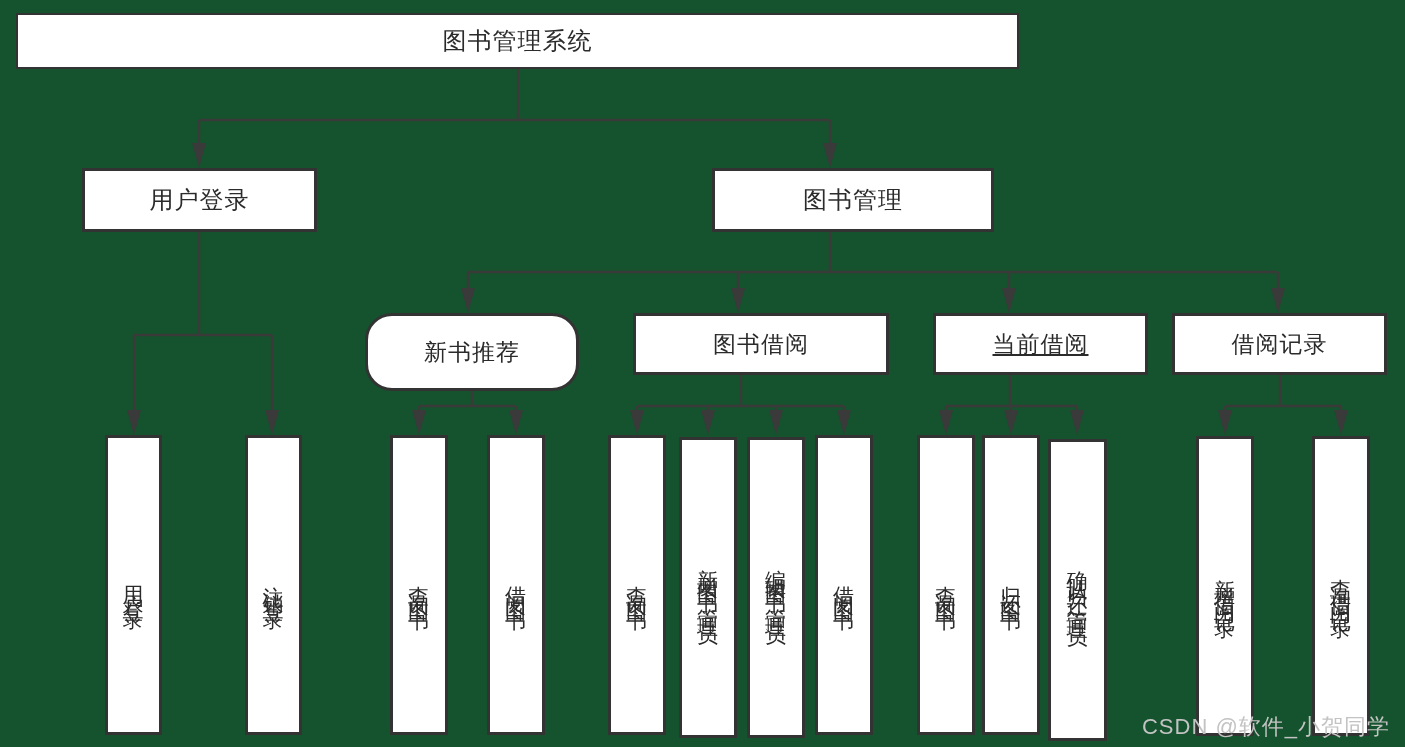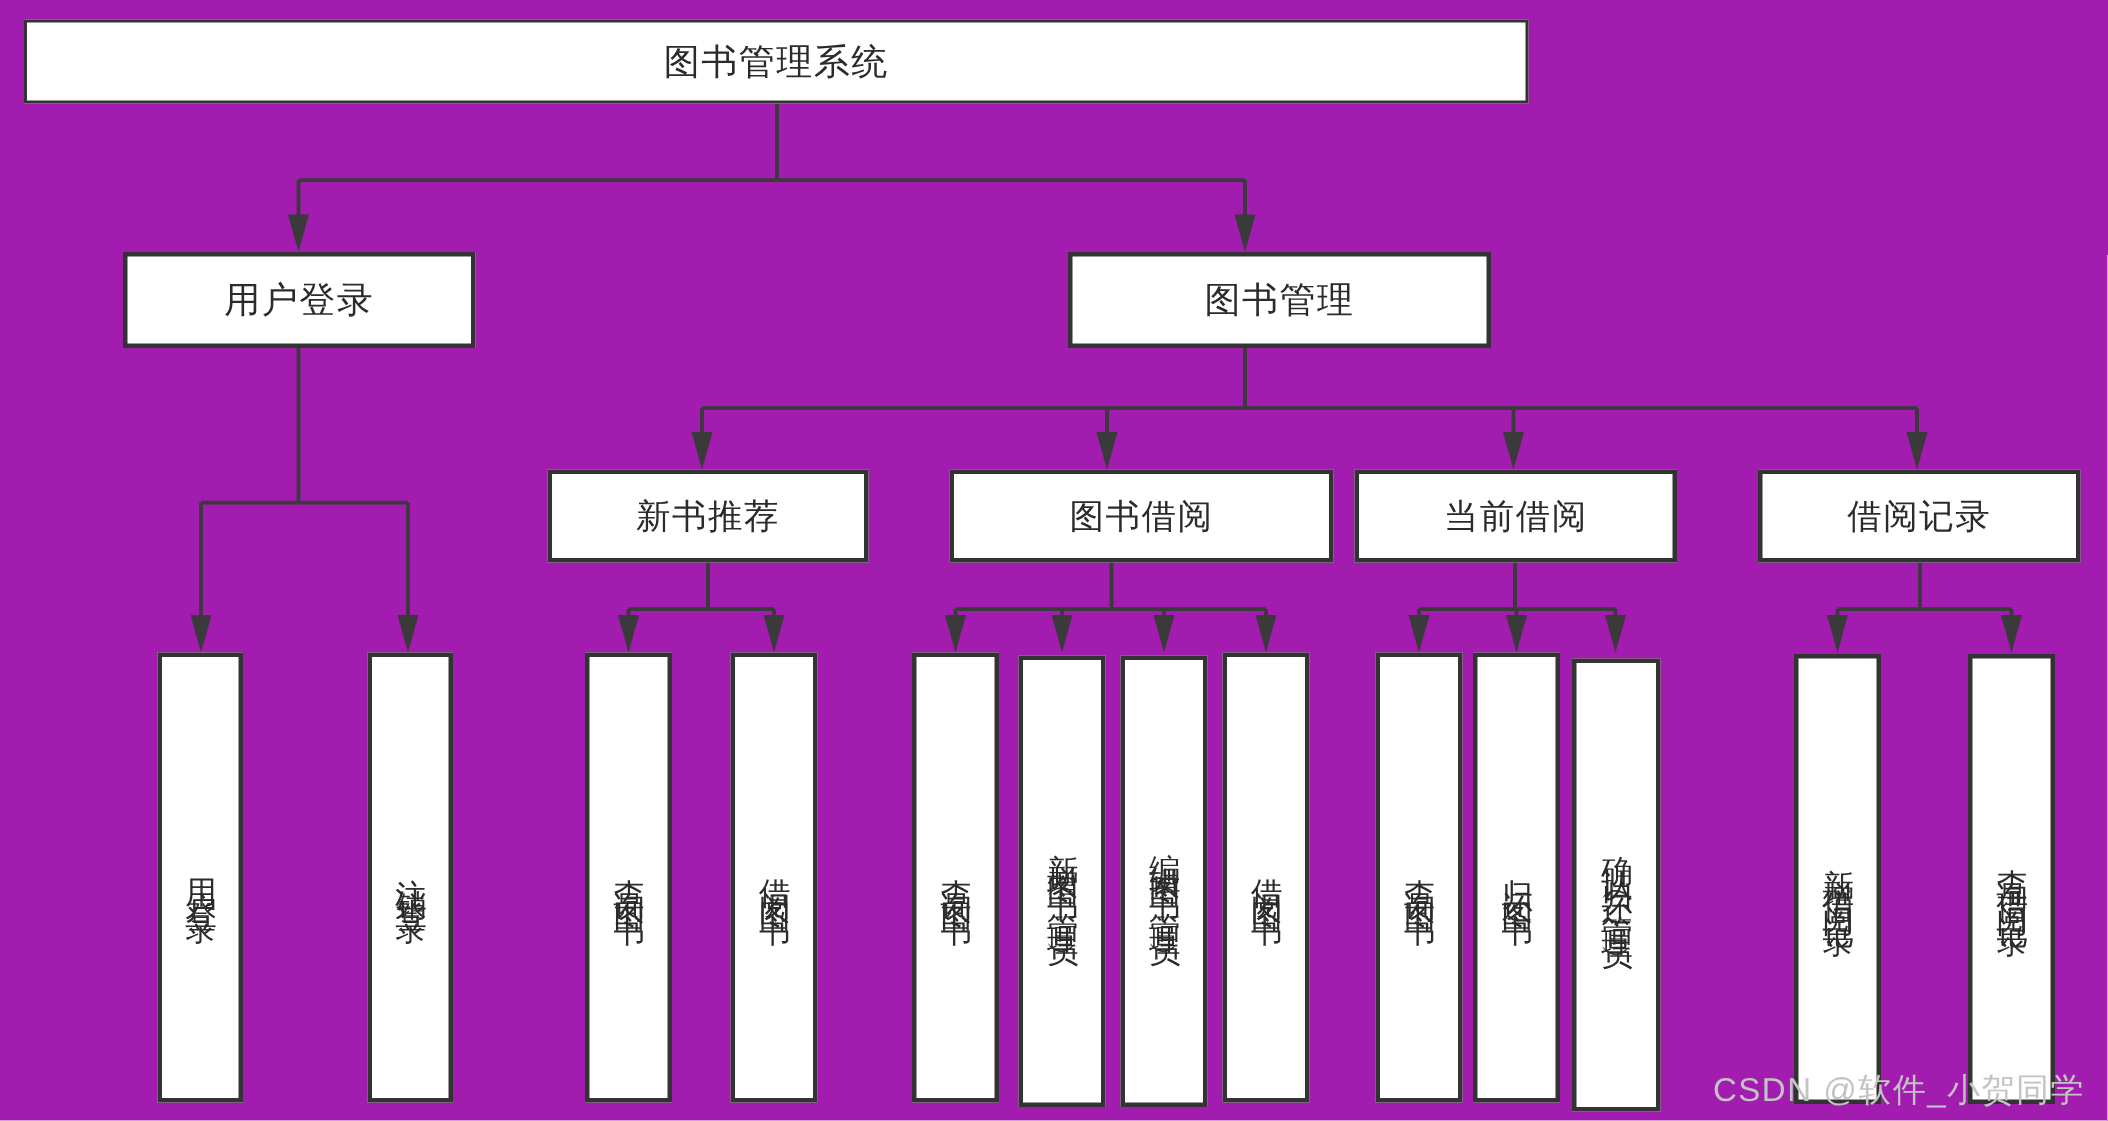--- a/index.html
+++ b/index.html
@@ -1,20 +1,20 @@
 <!DOCTYPE html>
 <html><head>
 <meta charset="utf-8">
 <style>
   html, body { margin: 0; padding: 0; background: #ffffff; }
   #stage {
     position: relative;
     width: 1405px;
     height: 747px;
-    background: #a21caf;
+    background: #14532d;
     overflow: hidden;
     font-family: "Liberation Sans", "DejaVu Sans", sans-serif;
     color: #2b2b2b;
   }
   #connectors {
     position: absolute;
     left: 0; top: 0;
     width: 1405px; height: 747px;
   }
   .node {
@@ -90,23 +90,23 @@
       <polygon points="1225,435 1218,410 1232,410"></polygon>
       <polygon points="1341,435 1334,410 1348,410"></polygon>
     </g>
   </svg>
 
   <div class="node root" style="left:16px; top:13px; width:1003px; height:56px;">图书管理系统</div>
 
   <div class="node" style="left:82px; top:168px; width:235px; height:64px;">用户登录</div>
   <div class="node" style="left:712px; top:168px; width:282px; height:64px;">图书管理</div>
 
-  <div class="node lvl2" style="left:365px; top:313px; width:214px; height:62px;">新书推荐</div>
+  <div class="node lvl2" style="left:365px; top:313px; width:214px; height:78px;border-radius:27px;">新书推荐</div>
   <div class="node lvl2" style="left:633px; top:313px; width:256px; height:62px;">图书借阅</div>
-  <div class="node lvl2" style="left:903px; top:313px; width:215px; height:62px;">当前借阅</div>
+  <div class="node lvl2" style="left:933px; top:313px; width:215px; height:62px;text-decoration:underline;">当前借阅</div>
   <div class="node lvl2" style="left:1172px; top:313px; width:215px; height:62px;">借阅记录</div>
 
   <div class="leaf" style="left:105px; top:435px; width:57px; height:300px;">用户登录</div>
   <div class="leaf" style="left:245px; top:435px; width:57px; height:300px;">注销登录</div>
 
   <div class="leaf" style="left:390px; top:435px; width:58px; height:300px;">查询图书</div>
   <div class="leaf" style="left:487px; top:435px; width:58px; height:300px;">借阅图书</div>
 
   <div class="leaf" style="left:608px; top:435px; width:58px; height:300px;">查询图书</div>
   <div class="leaf" style="left:679px; top:437px; width:58px; height:301px;">新增图书（管理员）</div>

